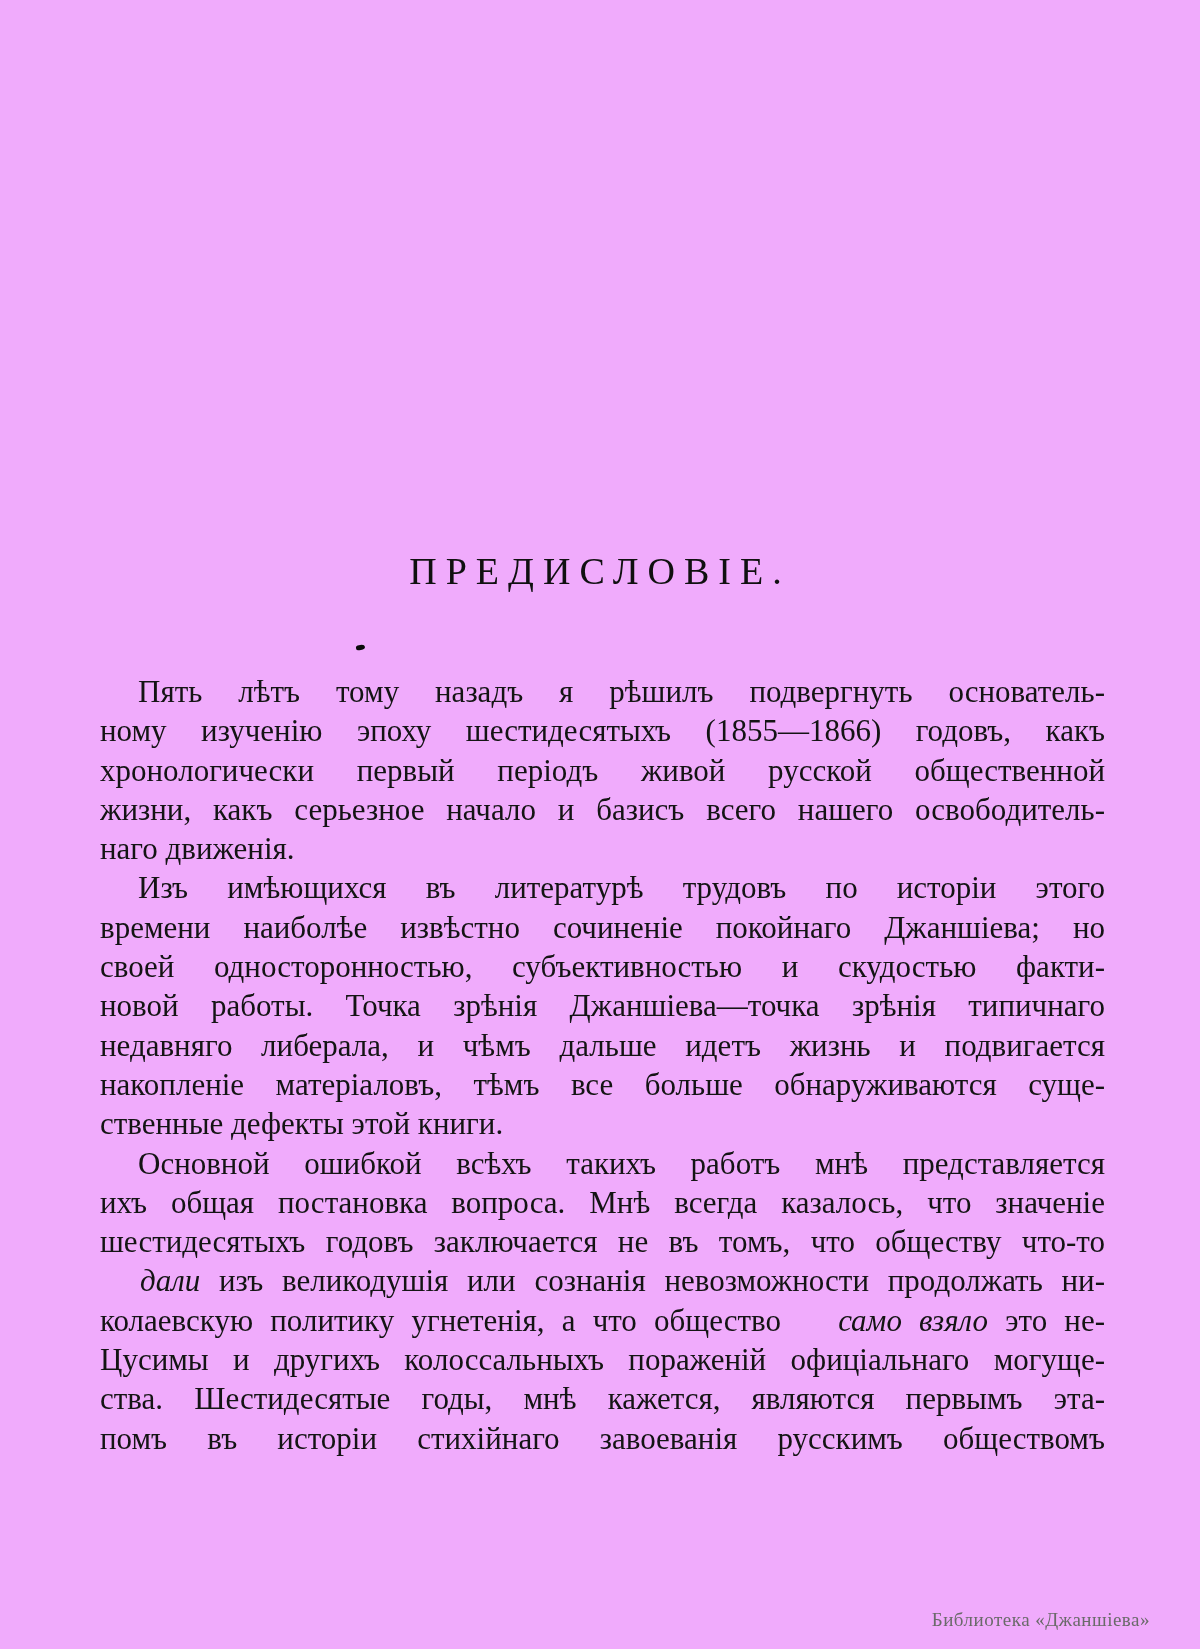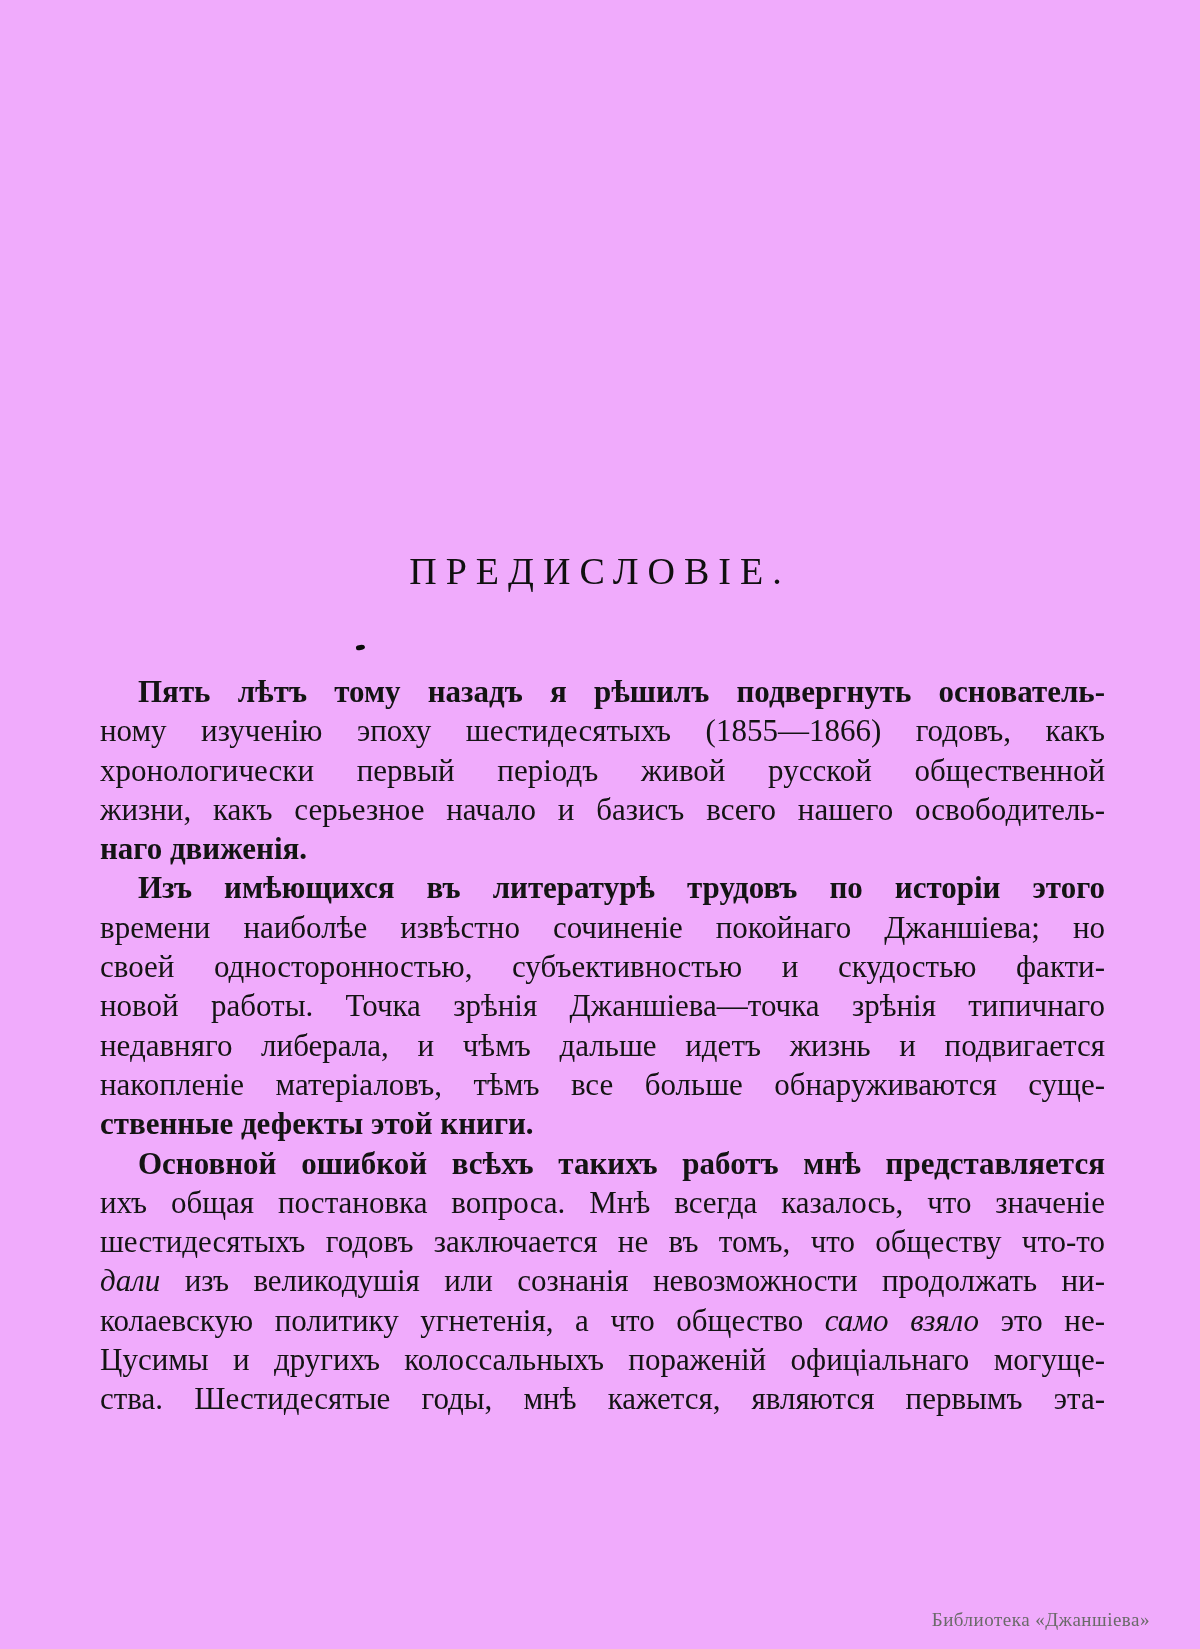--- a/index.html
+++ b/index.html
@@ -31,23 +31,23 @@
     width: 1005px;
   }
   .line {
     height: 39.3px;
     line-height: 39.3px;
     font-size: 31px;
     text-align: justify;
     text-align-last: justify;
     overflow: hidden;
   }
-  .line.first { text-indent: 38px; font-weight: bold; }
-  .line.end { text-align-last: left; font-weight: bold; }
-  .it { font-style: italic; }
+  .line.first { text-indent: 38px; }
+  .line.end { text-align-last: left; }
+  .it { font-style: italic; margin-left: 40px; }
   .speck {
     position: absolute;
     left: 356px;
     top: 645px;
     width: 9px;
     height: 5px;
     background: #0a0a0a;
     border-radius: 45% 60% 60% 40%;
     transform: rotate(-10deg);
   }
@@ -85,18 +85,19 @@
     <div class="line"><span>накопленіе матеріаловъ, тѣмъ все больше обнаруживаются суще-</span></div>
     <div class="line end"><span>ственные дефекты этой книги.</span></div>
 
     <div class="line first"><span>Основной ошибкой всѣхъ такихъ работъ мнѣ представляется</span></div>
     <div class="line"><span>ихъ общая постановка вопроса. Мнѣ всегда казалось, что значеніе</span></div>
     <div class="line"><span>шестидесятыхъ годовъ заключается не въ томъ, что обществу что-то</span></div>
     <div class="line"><span class="it">дали</span> <span>изъ великодушія или сознанія невозможности продолжать ни-</span></div>
     <div class="line"><span>колаевскую политику угнетенія, а что общество</span> <span class="it">само взяло</span> <span>это не-</span></div>
     <div class="line"><span>Цусимы и другихъ колоссальныхъ пораженій офиціальнаго могуще-</span></div>
     <div class="line"><span>ства. Шестидесятые годы, мнѣ кажется, являются первымъ эта-</span></div>
+    <div class="line"><span>помъ въ исторіи стихійнаго завоеванія русскимъ обществомъ</span></div>
 
   </div>
 
   <div class="watermark">Библиотека «Джаншіева»</div>
 
 </div>
 
 </body></html>

